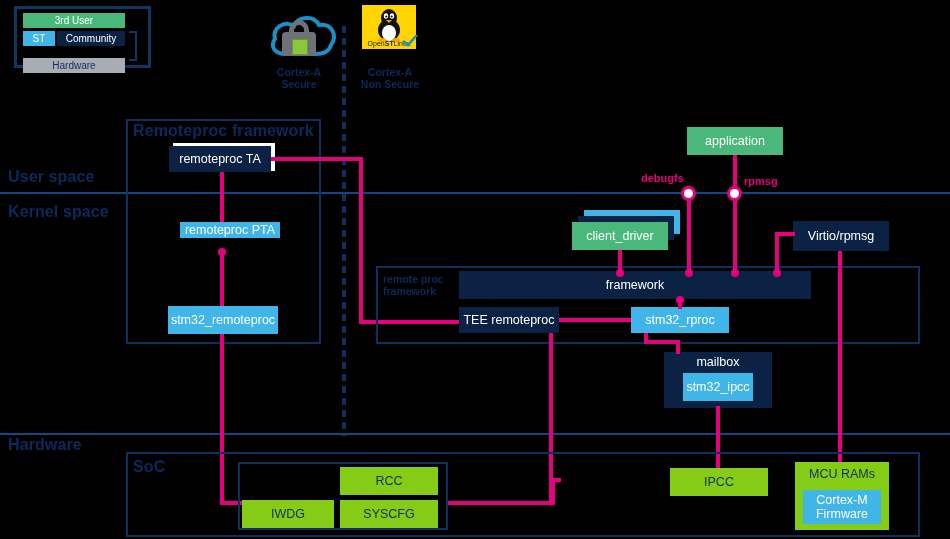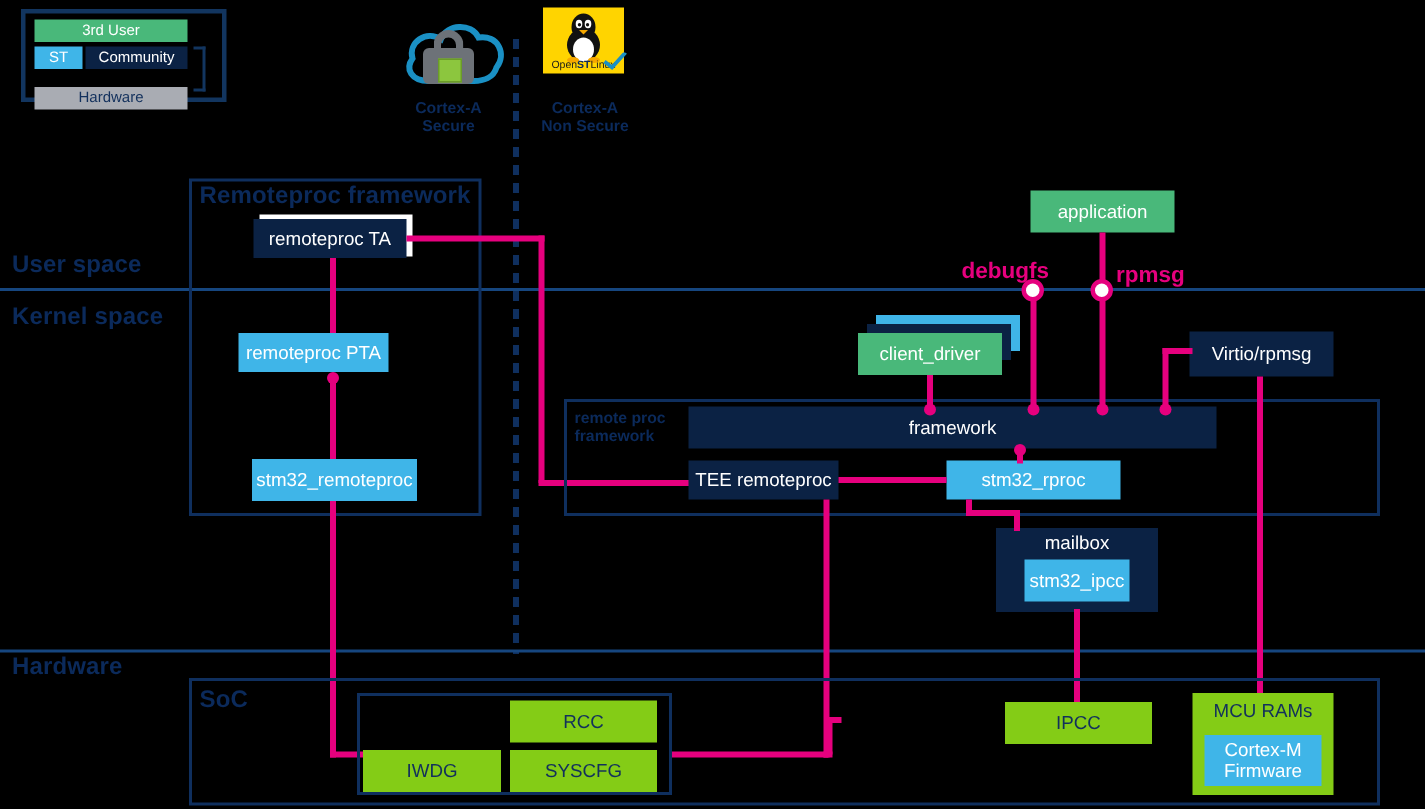--- a/index.html
+++ b/index.html
@@ -23,21 +23,21 @@
   .pk{background:#e6007e;}
   .pkv{width:4px;}
   .pkh{height:4px;}
   .nv{background:#16467f;}
   .nvh{height:1.5px;}
   .dash{width:4px;background:repeating-linear-gradient(to bottom,#0f2f5e 0 7px,transparent 7px 12px);}
   .dot{width:8px;height:8px;border-radius:50%;background:#e6007e;}
   .ring{width:15px;height:15px;border-radius:50%;background:#e6007e;
         border:3px solid #e6007e;box-sizing:border-box;}
   .ring i{display:block;width:100%;height:100%;border-radius:50%;background:#fff;}
-  .pklbl{color:#e6007e;font-size:15px;font-weight:bold;white-space:nowrap;}
+  .pklbl{color:#e6007e;font-size:11px;font-weight:bold;white-space:nowrap;}
 
   
   #legend{left:14px;top:6px;width:137px;height:62px;border:3px solid #12355f;}
   .lgrow{position:absolute;display:flex;align-items:center;justify-content:center;
          font-size:10px;color:#fff;}
 
   
   .cloud{position:absolute;left:6px;top:8px;width:60px;height:38px;}
   .cloud svg{display:block;}
   .pad{position:absolute;left:20px;top:16px;width:34px;height:36px;}
@@ -121,36 +121,36 @@
 <div class="abs dot" style="left:218px;top:164px;"></div>
 <div class="abs dot" style="left:218px;top:224px;"></div>
 <div class="abs dot" style="left:218px;top:248px;"></div>
 <div class="abs dot" style="left:218px;top:308px;"></div>
 
 <div class="abs pk pkv" style="left:220px;top:333px;height:172px;"></div>
 <div class="abs pk pkh" style="left:220px;top:501px;width:25px;"></div>
 
 <div class="abs" style="left:173px;top:143px;width:102px;height:28px;background:#fff;"></div>
 <div class="abs box navy" style="left:169px;top:146px;width:102px;height:26px;">remoteproc TA</div>
-<div class="abs box lblue" style="left:159px;top:222px;width:100px;height:26px;">remoteproc PTA</div>
+<div class="abs box lblue" style="left:180px;top:222px;width:100px;height:16px;">remoteproc PTA</div>
 <div class="abs box lblue" style="left:168px;top:306px;width:110px;height:28px;">stm32_remoteproc</div>
 
 <div class="abs pk pkh" style="left:271px;top:157px;width:92px;"></div>
 <div class="abs pk pkv" style="left:359px;top:157px;height:165px;"></div>
 <div class="abs pk pkh" style="left:359px;top:320px;width:102px;"></div>
 
 <div class="abs cbox" style="left:376px;top:266px;width:544px;height:78px;"></div>
 <div class="abs lbl-sm" style="left:383px;top:273px;width:90px;">
   <div>remote proc</div>
   <div>framework</div>
 </div>
 
 <div class="abs box navy" style="left:459px;top:271px;width:352px;height:28px;">framework</div>
 <div class="abs box navy" style="left:459px;top:307px;width:100px;height:26px;">TEE remoteproc</div>
-<div class="abs box lblue" style="left:631px;top:307px;width:116px;height:26px;">stm32_rproc</div>
+<div class="abs box lblue" style="left:631px;top:307px;width:98px;height:26px;">stm32_rproc</div>
 
 <div class="abs pk pkh" style="left:559px;top:318px;width:72px;"></div>
 <div class="abs pk pkv" style="left:678px;top:299px;height:10px;"></div>
 <div class="abs dot" style="left:676px;top:296px;"></div>
 
 <div class="abs box green" style="left:687px;top:127px;width:96px;height:28px;">application</div>
 
 <div class="abs pk pkv" style="left:733px;top:155px;height:118px;"></div>
 <div class="abs pk pkv" style="left:687px;top:192px;height:81px;"></div>
 <div class="abs ring" style="left:681px;top:186px;">

